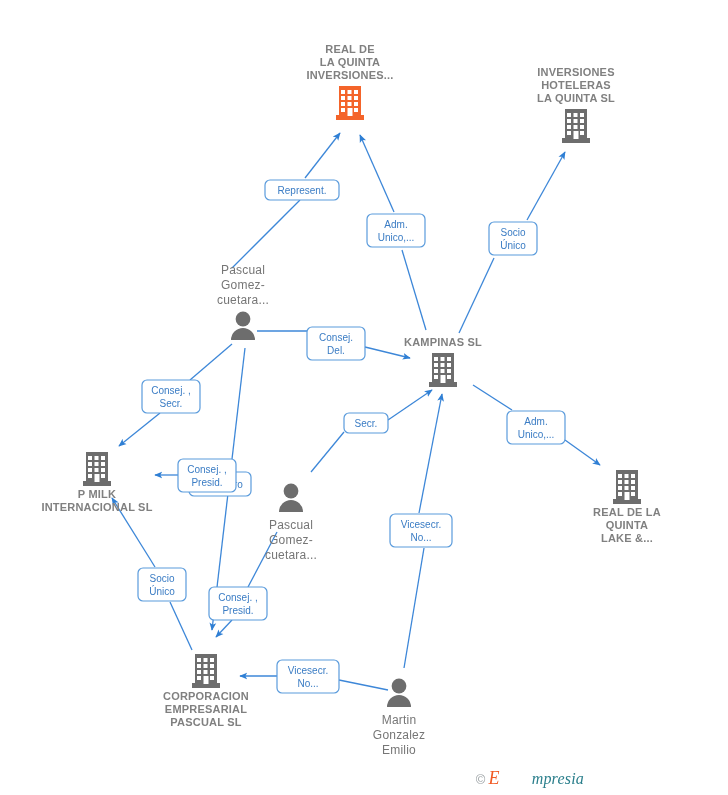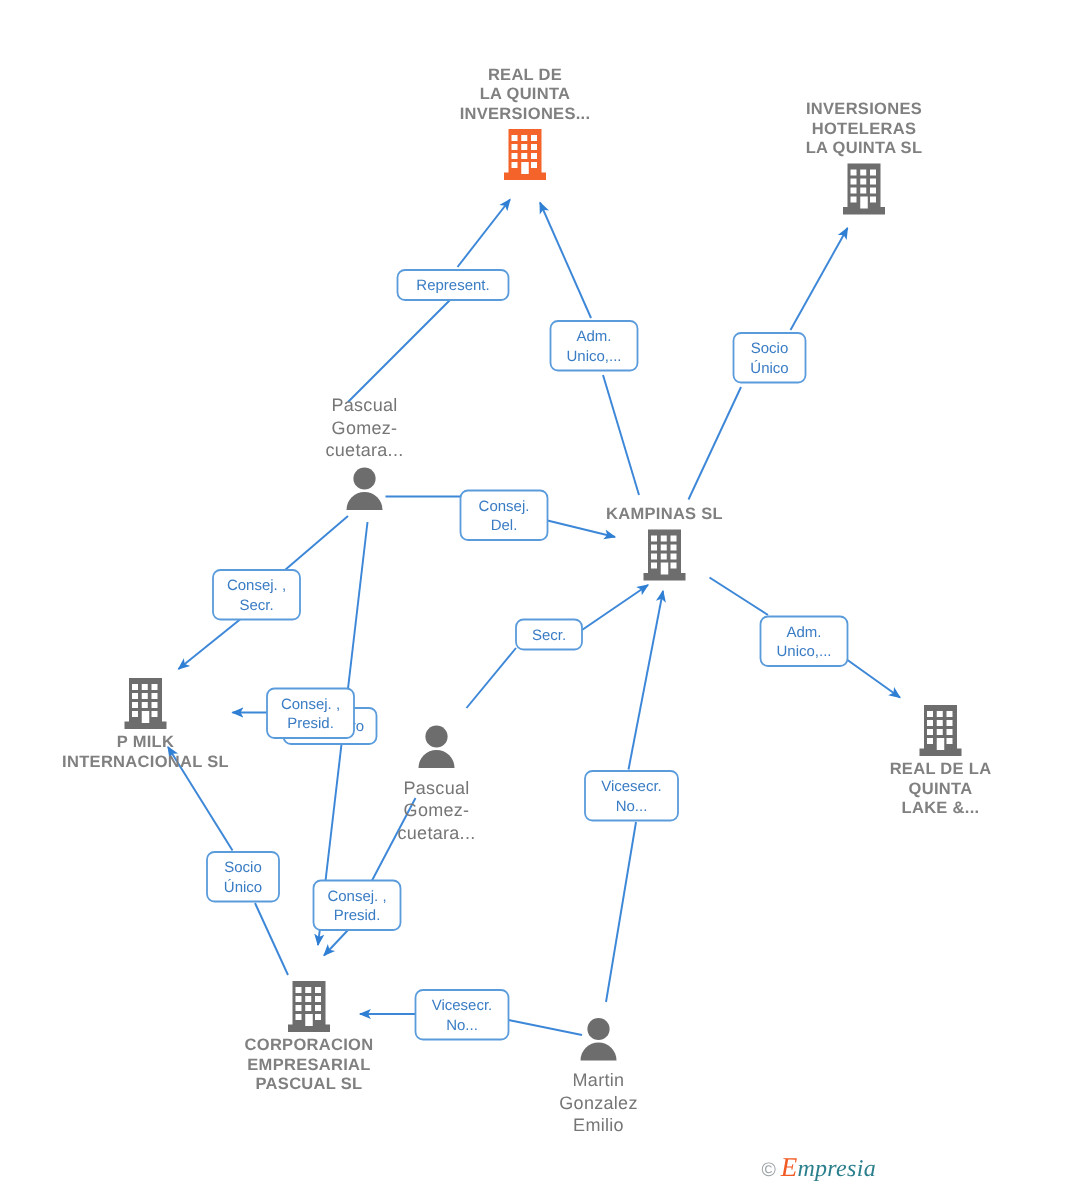--- a/index.html
+++ b/index.html
@@ -74,20 +74,21 @@
   }
   .watermark .wm-e {
     color: #f15a24;
     font-style: italic;
     font-size: 18px;
   }
   .watermark .wm-rest {
     color: #2b7f8c;
     font-style: italic;
     font-size: 16px;
+    margin-left: 32px;
   }
 </style>
 </head>
 <body>
 
 <div id="graph-root">
 
   <svg id="graph-canvas" viewBox="0 0 728 795">
     <defs>
       <marker id="arrowBlue" markerWidth="7" markerHeight="7" refX="5.6" refY="3" orient="auto" markerUnits="strokeWidth">

